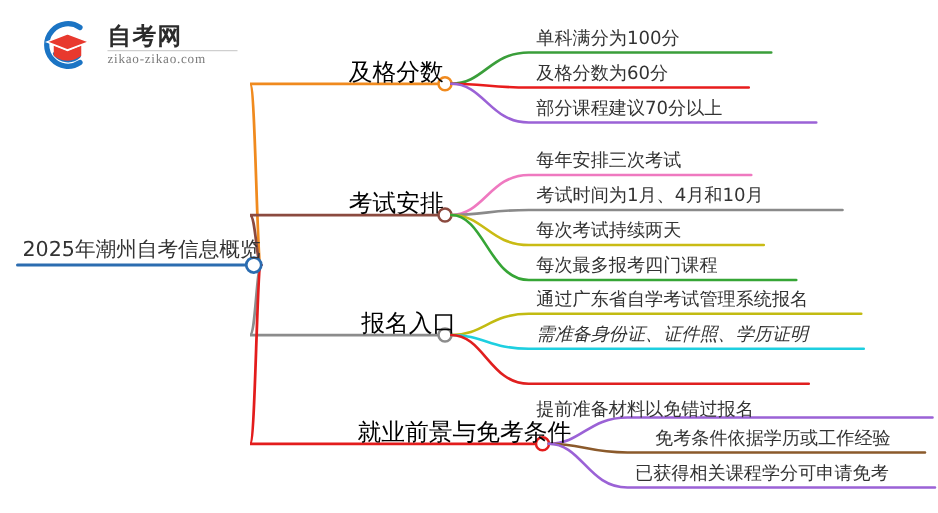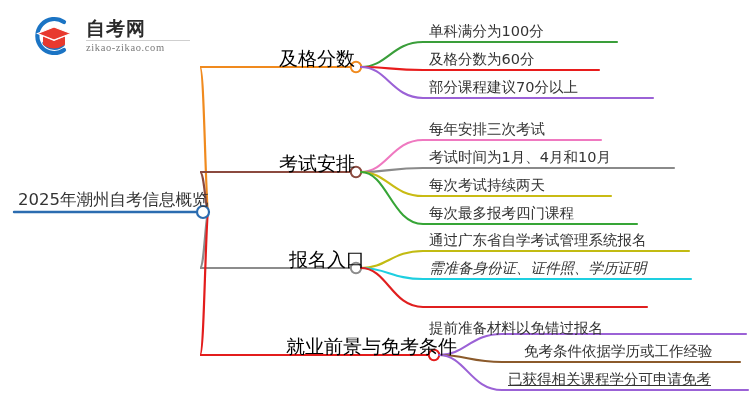--- a/index.html
+++ b/index.html
@@ -154,15 +154,15 @@
   <div class="node-label leaf-label" id="l1-0" style="left: 429px; top: 122px;">每年安排三次考试</div>
   <div class="node-label leaf-label" id="l1-1" style="left: 429px; top: 150px;">考试时间为1月、4月和10月</div>
   <div class="node-label leaf-label" id="l1-3" style="left: 429px; top: 206px;">每次最多报考四门课程</div>
   <div class="node-label leaf-label" id="l1-2" style="left: 429px; top: 178px;">每次考试持续两天</div>
 
   <div class="node-label leaf-label" id="l2-0" style="left: 429px; top: 233px;">通过广东省自学考试管理系统报名</div>
   <div class="node-label leaf-label" id="l2-1" style="left: 429px; top: 261px; font-style: italic;">需准备身份证、证件照、学历证明</div>
   <div class="node-label leaf-label" id="l2-2" style="left: 429px; top: 289px; margin-top: 32px;">提前准备材料以免错过报名</div>
 
   <div class="node-label leaf-label" id="l3-1" style="left: 508px; top: 344px; margin-left: 16px;">免考条件依据学历或工作经验</div>
-  <div class="node-label leaf-label" id="l3-2" style="left: 508px; top: 372px; text-decoration: underline;">已获得相关课程学分可申请免考</div>
+  <div class="node-label leaf-label" id="l3-2" style="left: 508px; top: 372px;">已获得相关课程学分可申请免考</div>
 
 </div>
 
 </body></html>

